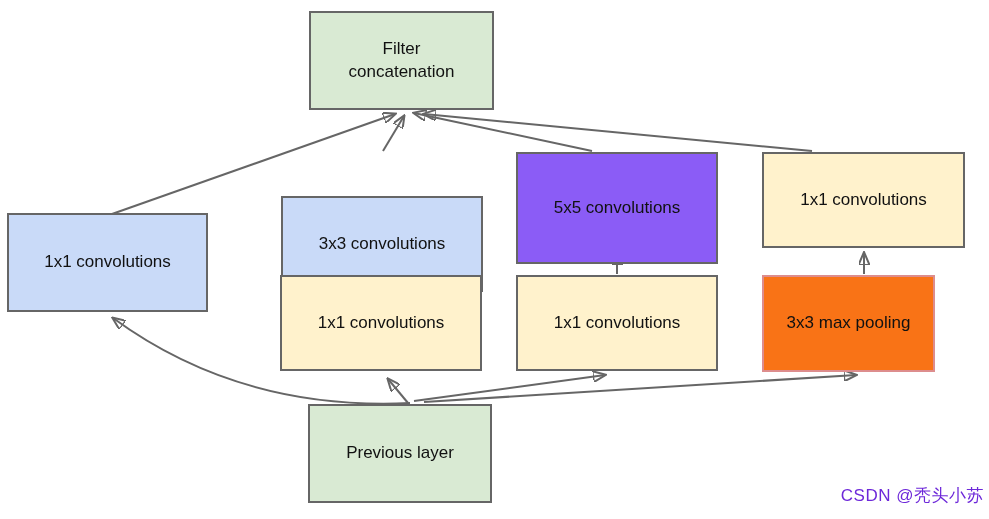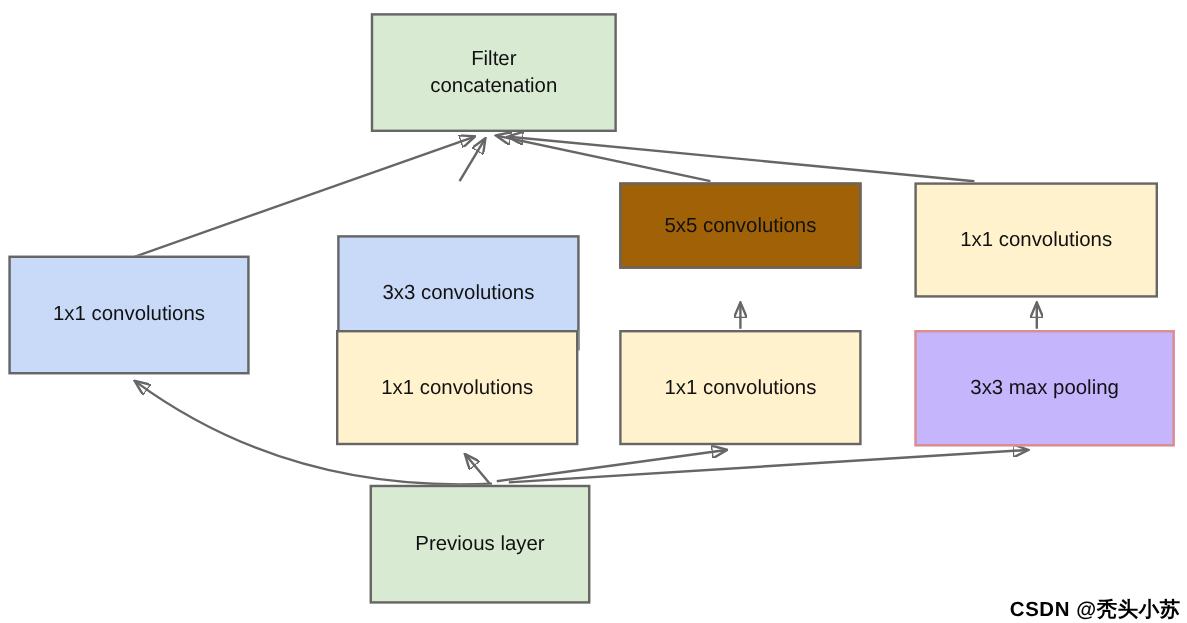--- a/index.html
+++ b/index.html
@@ -39,26 +39,25 @@
     color: #111111;
     line-height: 1.35;
   }
   .node .lbl {
     display: inline-block;
     max-width: 150px;
   }
   .watermark {
     position: absolute;
     right: 5px;
-    bottom: 0;
+    bottom: 12px;
     font-size: 17px;
-    color: #000000;
+    color: #6d28d9;
     text-shadow: 1px 1px 0 #ffffff;
     letter-spacing: 0.5px;
-    font-weight: bold;
   }
 </style>
 </head>
 <body>
 
 <div class="canvas">
 
   <svg class="edges" viewBox="0 0 989 519" xmlns="http://www.w3.org/2000/svg">
     <defs>
       <marker id="ah" markerUnits="userSpaceOnUse" markerWidth="14" markerHeight="11" refX="12" refY="5.5" orient="auto">
@@ -71,49 +70,49 @@
     <path d="M 812 151 L 424 114" marker-end="url(#ah)"></path>
     <path d="M 381 274 L 381 253" marker-end="url(#ah)"></path>
     <path d="M 617 274 L 617 253" marker-end="url(#ah)"></path>
     <path d="M 864 274 L 864 253" marker-end="url(#ah)"></path>
     <path d="M 410 403 Q 240 411 113 318" marker-end="url(#ah)"></path>
     <path d="M 408 403 L 388 379" marker-end="url(#ah)"></path>
     <path d="M 414 401 L 605 375" marker-end="url(#ah)"></path>
     <path d="M 424 402 L 856 375" marker-end="url(#ah)"></path>
   </svg>
 
-  <div class="node" style="left: 309px; top: 11px; width: 205px; height: 99px; background: rgb(217, 234, 211); border-color: rgb(102, 102, 102);">
+  <div class="node" style="left: 309px; top: 11px; width: 185px; height: 99px; background: rgb(217, 234, 211); border-color: rgb(102, 102, 102);">
     <span class="lbl" style="max-width:130px;">Filter concatenation</span>
   </div>
 
   <div class="node" style="left: 7px; top: 213px; width: 201px; height: 99px; background: rgb(201, 218, 248); border-color: rgb(102, 102, 102);">
     <span class="lbl">1x1 convolutions</span>
   </div>
 
   <div class="node" style="left: 281px; top: 152px; width: 202px; height: 96px; background: rgb(201, 218, 248); border-color: rgb(102, 102, 102); margin-top: 44px;">
     <span class="lbl">3x3 convolutions</span>
   </div>
 
-  <div class="node" style="left: 516px; top: 152px; width: 202px; height: 72px; background: #a16207; border-color: rgb(102, 102, 102);">
+  <div class="node" style="left: 516px; top: 152px; width: 202px; height: 112px; background: #8b5cf6; border-color: rgb(102, 102, 102);">
     <span class="lbl">5x5 convolutions</span>
   </div>
 
   <div class="node" style="left: 762px; top: 152px; width: 203px; height: 96px; background: rgb(255, 242, 204); border-color: rgb(102, 102, 102);">
     <span class="lbl">1x1 convolutions</span>
   </div>
 
   <div class="node" style="left: 280px; top: 275px; width: 202px; height: 96px; background: rgb(255, 242, 204); border-color: rgb(102, 102, 102);">
     <span class="lbl">1x1 convolutions</span>
   </div>
 
   <div class="node" style="left: 516px; top: 275px; width: 202px; height: 96px; background: rgb(255, 242, 204); border-color: rgb(102, 102, 102);">
     <span class="lbl">1x1 convolutions</span>
   </div>
 
-  <div class="node" style="left: 762px; top: 275px; width: 217px; height: 97px; background: #c4b5fd; border-color: rgb(221, 141, 141);">
+  <div class="node" style="left: 762px; top: 275px; width: 173px; height: 97px; background: #f97316; border-color: rgb(221, 141, 141);">
     <span class="lbl">3x3 max pooling</span>
   </div>
 
   <div class="node" style="left: 308px; top: 404px; width: 184px; height: 99px; background: rgb(217, 234, 211); border-color: rgb(102, 102, 102);">
     <span class="lbl">Previous layer</span>
   </div>
 
   <div class="watermark">CSDN @秃头小苏</div>
 
 </div>

